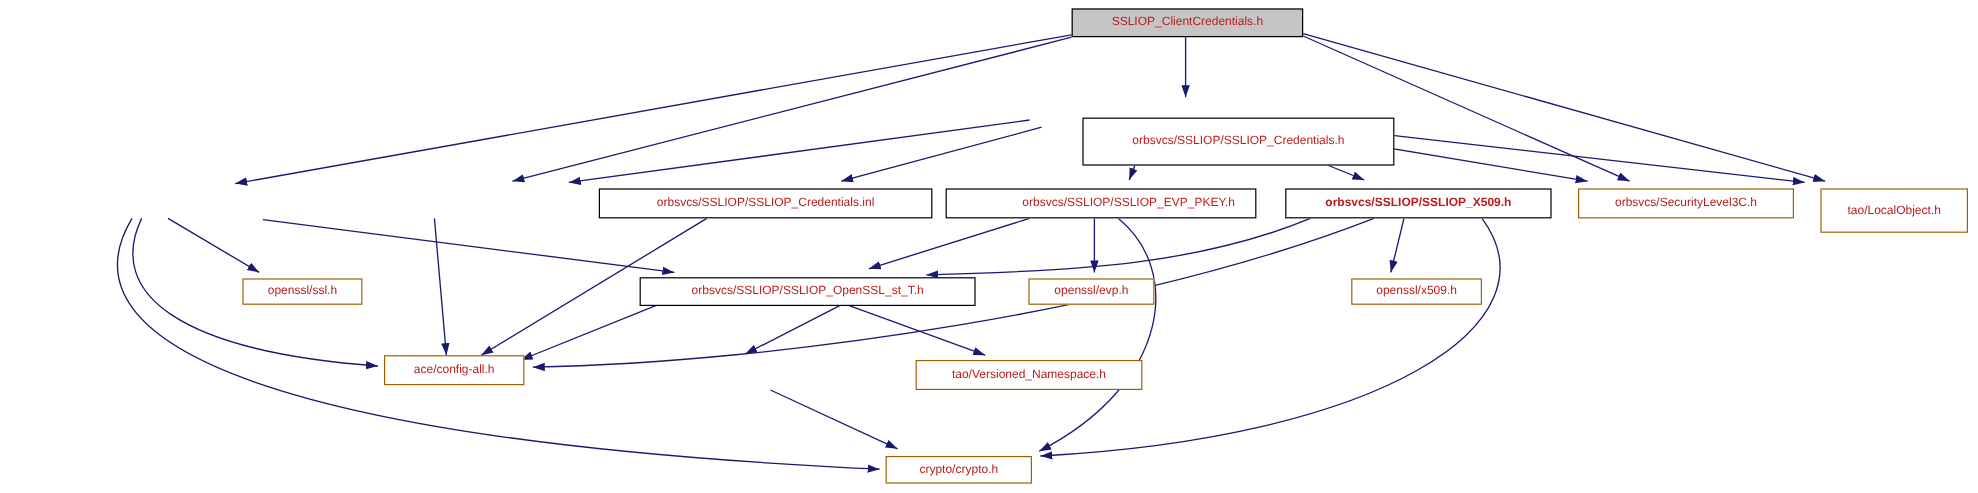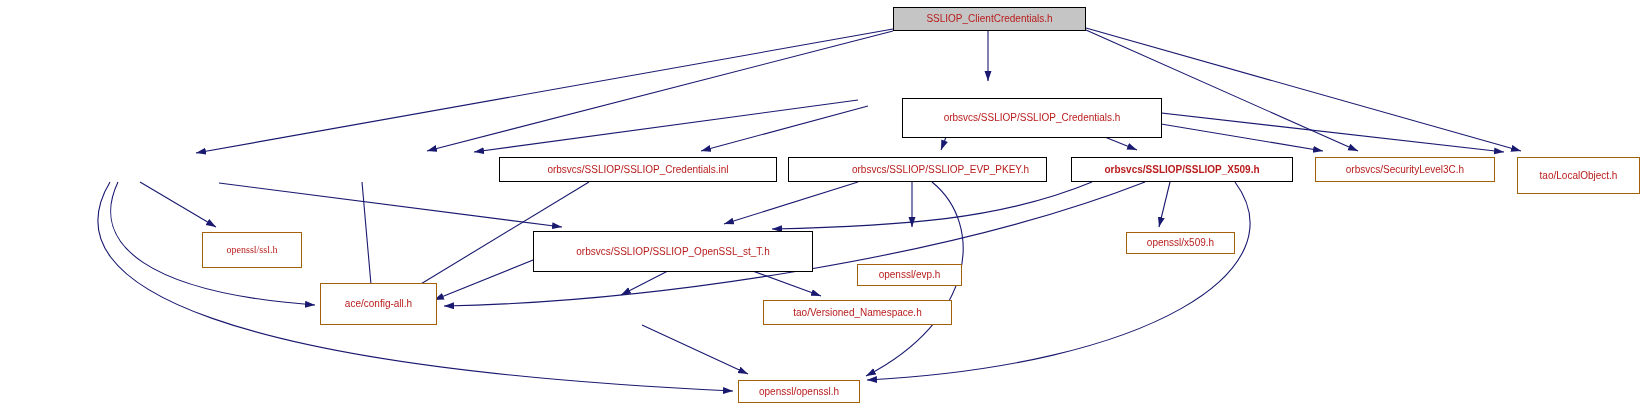--- a/index.html
+++ b/index.html
@@ -54,21 +54,21 @@
       <path d="M642,325 L748,374" class="edge" marker-end="url(#arrowhead)"></path>
     </svg>
   <div id="nodes">
       <div class="node root" style="left: 893px; top: 7px; width: 193px; height: 24px;">SSLIOP_ClientCredentials.h</div>
       <div class="node" style="left: 858px; top: 98px; width: 260px; height: 40px; margin-left: 44px;">orbsvcs/SSLIOP/SSLIOP_Credentials.h</div>
       <div class="node" style="left: 499px; top: 157px; width: 278px; height: 25px;">orbsvcs/SSLIOP/SSLIOP_Credentials.inl</div>
       <div class="node" style="left: 788px; top: 157px; width: 259px; height: 25px; padding-left: 46px;">orbsvcs/SSLIOP/SSLIOP_EVP_PKEY.h</div>
       <div class="node" style="left: 1071px; top: 157px; width: 222px; height: 25px; font-weight: bold;">orbsvcs/SSLIOP/SSLIOP_X509.h</div>
       <div class="node external" style="left: 1315px; top: 157px; width: 180px; height: 25px;">orbsvcs/SecurityLevel3C.h</div>
       <div class="node external" style="left: 1517px; top: 157px; width: 123px; height: 37px;">tao/LocalObject.h</div>
-      <div class="node external" style="left: 202px; top: 232px; width: 100px; height: 36px; font-family: Liberation Serif, serif;">openssl/ssl.h</div>
-      <div class="node" style="left: 533px; top: 231px; width: 280px; height: 41px;">orbsvcs/SSLIOP/SSLIOP_OpenSSL_st_T.h</div>
-      <div class="node external" style="left: 857px; top: 232px; width: 105px; height: 22px; margin-top: 32px;">openssl/evp.h</div>
+      <div class="node external" style="left: 202px; top: 232px; width: 100px; height: 22px;">openssl/ssl.h</div>
+      <div class="node" style="left: 533px; top: 231px; width: 280px; height: 24px;">orbsvcs/SSLIOP/SSLIOP_OpenSSL_st_T.h</div>
+      <div class="node external" style="left: 857px; top: 232px; width: 105px; height: 22px;">openssl/evp.h</div>
       <div class="node external" style="left: 1088px; top: 232px; width: 109px; height: 22px; margin-left: 38px;">openssl/x509.h</div>
-      <div class="node external" style="left: 320px; top: 283px; width: 117px; height: 42px;">ace/config-all.h</div>
+      <div class="node external" style="left: 320px; top: 296px; width: 117px; height: 25px;">ace/config-all.h</div>
       <div class="node external" style="left: 763px; top: 300px; width: 189px; height: 25px;">tao/Versioned_Namespace.h</div>
-      <div class="node external" style="left: 738px; top: 380px; width: 122px; height: 23px;">openssl/openssl.h</div>
+      <div class="node external" style="left: 738px; top: 380px; width: 122px; height: 23px;">crypto/crypto.h</div>
     </div>
 </div>
 
 </body></html>

